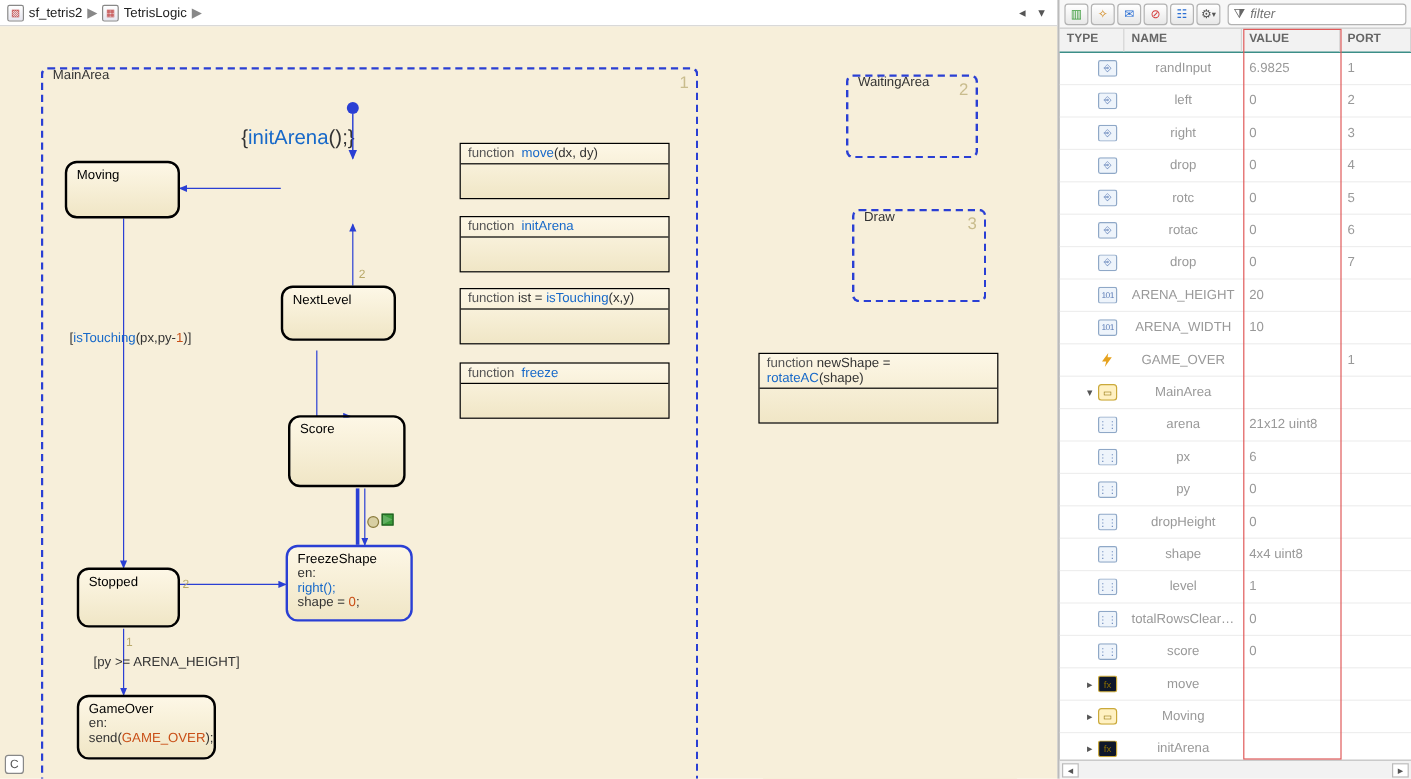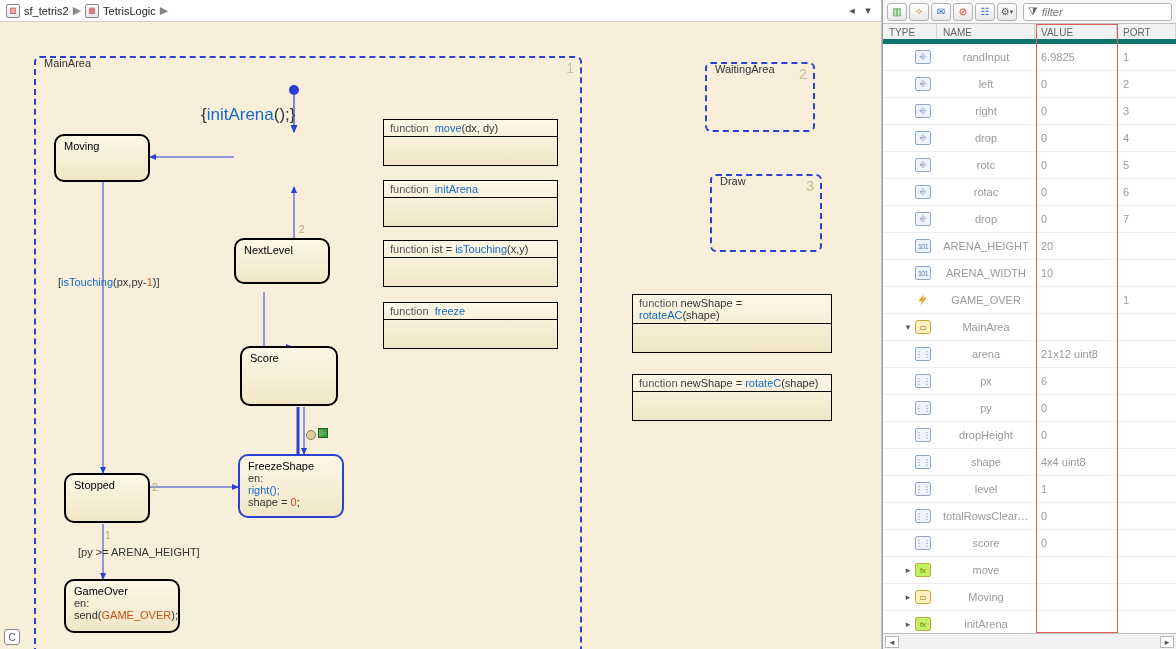--- a/index.html
+++ b/index.html
@@ -49,38 +49,38 @@
   .decor.tri::after{content:""; position:absolute; inset:0; clip-path: polygon(0 0,100% 50%,0 100%); background:#fff3; }
 
   
   .right-pane { width:294px; display:flex; flex-direction:column; border-left:1px solid #a0a0a0; }
   .toolbar { height:24px; display:flex; align-items:center; gap:2px; padding:0 4px; border-bottom:1px solid #c0c0c0; background:#f7f7f7;}
   .tbtn { width:20px; height:18px; border:1px solid #b3b3b3; border-radius:3px; display:flex; align-items:center; justify-content:center; background:linear-gradient(#fff,#e8e8e8); cursor:pointer; font-size:10px; color:#555;}
   .filter-wrap { margin-left:4px; display:flex; align-items:center; border:1px solid #b3b3b3; border-radius:3px; padding:1px 4px; background:#fff; min-width:0; flex:1;}
   .filter-wrap input { border:none; outline:none; font-size:11px; color:#999; width:100%; font-style:italic; background:transparent;}
   .filter-icon { color:#666; margin-right:2px; }
 
-  .table-head { display:flex; height:20px; background:#f2f2f2; border-bottom:5px solid #0f766e; font-size:10px; color:#666; font-weight:normal; }
+  .table-head { display:flex; height:20px; background:#f2f2f2; border-bottom:1px solid #0f766e; font-size:10px; color:#666; font-weight:bold; }
   .table-head > div { padding:3px 6px; border-right:1px solid #d4d4d4; overflow:hidden; white-space:nowrap; }
   .th-type { width:54px; }
   .th-name { width:98px; }
   .th-value { width:82px; position:relative; }
   .th-port { flex:1; }
   .value-col-hl { position:absolute; border:1px solid #e05a5a; pointer-events:none; }
 
   .rows { flex:1; overflow:hidden; position:relative; }
   .row { display:flex; height:27px; align-items:center; border-bottom:1px solid #eee; color:#999;}
   .row > div { padding:0 6px; overflow:hidden; white-space:nowrap; text-overflow:ellipsis; }
   .c-type{ width:54px; display:flex; align-items:center; justify-content:flex-end; gap:2px; }
   .c-name{ width:98px;text-align:center; }
   .c-value{ width:82px; }
   .c-port{ flex:1; }
   .exp { width:10px; height:10px; display:inline-flex; align-items:center; justify-content:center; color:#555; font-size:9px; cursor:pointer;}
   .ico { width:16px; height:14px; border:1px solid #8fa8c7; border-radius:2px; display:inline-flex; align-items:center; justify-content:center; font-size:8px; color:#5a7bb5; background:#eef4fb;}
-  .ico.fn { border-color:#caa93b; color:#8a6d00; background:#bef264;}
+  .ico.fn { border-color:#caa93b; color:#8a6d00; background:#0f172a;}
   .ico.state { border-color:#caa93b; color:#8a6d00; background:#fff1c2; border-radius:3px;}
   .ico.ev { border:none; background:none; }
   .ico.const::after{content:"101"; font-size:7px; letter-spacing:-0.5px;}
   svg.bolt{ width:14px; height:14px; }
   .hscroll { height:16px; display:flex; align-items:center; border-top:1px solid #c0c0c0; background:#f2f2f2; justify-content:space-between; padding:0 2px; color:#555;}
   .hscroll .sbtn{ width:14px; height:12px; display:flex; align-items:center; justify-content:center; border:1px solid #bbb; background:#fff; cursor:pointer; font-size:9px;}
 </style>
 </head>
 <body>
 
@@ -197,24 +197,20 @@
 
     <div class="dashed-region" style="left:710px; top:152px; width:112px; height:78px;">
       <span class="region-label">Draw</span>
       <span class="region-num">3</span>
     </div>
 
     <div class="func-box" style="left:632px; top:272px; width:200px;">
       <div class="func-header"><span class="kw">function</span><span> newShape = </span><span class="fname">rotateAC</span><span>(shape)</span></div>
       <div class="func-body"></div>
     </div>
-    <div class="func-box" style="left:632px; top:352px; width:200px;">
-      <div class="func-header"><span class="kw">function</span><span> newShape = </span><span class="fname">rotateC</span><span>(shape)</span></div>
-      <div class="func-body"></div>
-    </div>
 
     <div class="corner-c">C</div>
   </div>
 </div>
 
 <div class="right-pane" style="position: relative;">
   <div class="toolbar">
     <div class="tbtn">
         <span style="color:#3a9b3a">▥</span>
       </div>

